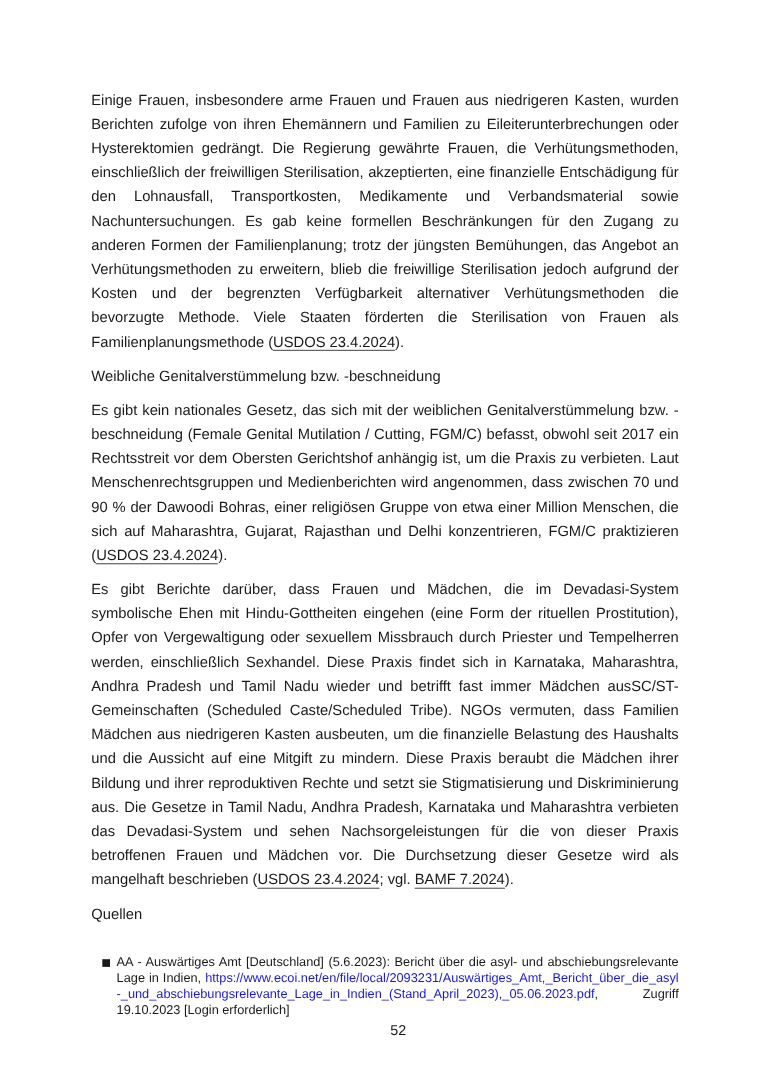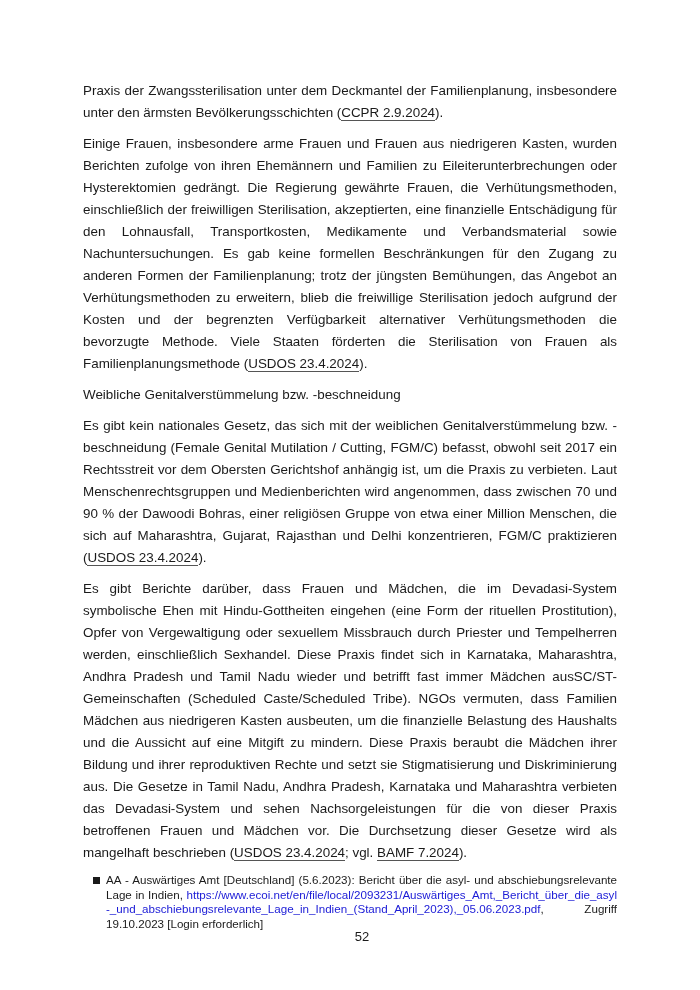--- a/index.html
+++ b/index.html
@@ -79,31 +79,31 @@
       text-align: center;
       font-size: 13px;
       color: #1a1a1a;
     }
   </style>
 </head>
 <body>
 
 <div class="page">
 
-  <p class="body"><span>Praxis der Zwangssterilisation unter dem Deckmantel der Familienplanung, insbesondere unter den ärmsten Bevölkerungsschichten (</span><a class="ref">CCPR 2.9.2024</a><span>).</span></p>
 
   <p class="body"><span>Einige Frauen, insbesondere arme Frauen und Frauen aus niedrigeren Kasten, wurden Be­richten zufolge von ihren Ehemännern und Familien zu Eileiterunterbrechungen oder Hyste­rektomien gedrängt. Die Regierung gewährte Frauen, die Verhütungsmethoden, einschließlich der freiwilligen Sterilisation, akzeptierten, eine finanzielle Entschädigung für den Lohnausfall, Transportkosten, Medikamente und Verbandsmaterial sowie Nachuntersuchungen. Es gab kei­ne formellen Beschränkungen für den Zugang zu anderen Formen der Familienplanung; trotz der jüngsten Bemühungen, das Angebot an Verhütungsmethoden zu erweitern, blieb die frei­willige Sterilisation jedoch aufgrund der Kosten und der begrenzten Verfügbarkeit alternativer Verhütungsmethoden die bevorzugte Methode. Viele Staaten förderten die Sterilisation von Frauen als Familienplanungsmethode (</span><a class="ref">USDOS 23.4.2024</a><span>).</span></p>
 
   <h3 class="sub">Weibliche Genitalverstümmelung bzw. -beschneidung</h3>
 
   <p class="body"><span>Es gibt kein nationales Gesetz, das sich mit der weiblichen Genitalverstümmelung bzw. -beschneidung (Female Genital Mutilation / Cutting, FGM/C) befasst, obwohl seit 2017 ein Rechtsstreit vor dem Obersten Gerichtshof anhängig ist, um die Praxis zu verbieten. Laut Menschenrechtsgruppen und Medienberichten wird angenommen, dass zwischen 70 und 90 % der Dawoodi Bohras, einer religiösen Gruppe von etwa einer Million Menschen, die sich auf Maharashtra, Gujarat, Rajasthan und Delhi konzentrieren, FGM/C praktizieren (</span><a class="ref">USDOS 23.4.2024</a><span>).</span></p>
 
 
   <p class="body"><span>Es gibt Berichte darüber, dass Frauen und Mädchen, die im Devadasi-System symbolische Ehen mit Hindu-Gottheiten eingehen (eine Form der rituellen Prostitution), Opfer von Vergewaltigung oder sexuellem Missbrauch durch Priester und Tempelherren werden, einschließlich Sexhandel. Diese Praxis findet sich in Karnataka, Maharashtra, Andhra Pradesh und Tamil Nadu wieder und betrifft fast immer Mädchen ausSC/ST-Gemeinschaften (Scheduled Caste/Scheduled Tribe). NGOs vermuten, dass Familien Mädchen aus niedrigeren Kasten ausbeuten, um die finanzielle Belastung des Haushalts und die Aussicht auf eine Mitgift zu mindern. Diese Praxis beraubt die Mädchen ihrer Bildung und ihrer reproduktiven Rechte und setzt sie Stigmatisierung und Diskriminierung aus. Die Gesetze in Tamil Nadu, Andhra Pradesh, Karnataka und Maharash­tra verbieten das Devadasi-System und sehen Nachsorgeleistungen für die von dieser Praxis betroffenen Frauen und Mädchen vor. Die Durchsetzung dieser Gesetze wird als mangelhaft beschrieben (</span><a class="ref">USDOS 23.4.2024</a><span>; vgl. </span><a class="ref">BAMF 7.2024</a><span>).</span></p>
 
+  <div class="sources-label">Quellen</div>
 
   <ul class="sources">
     <li>
       <span class="bullet"></span>
       <span>AA - Auswärtiges Amt [Deutschland] (5.6.2023): Bericht über die asyl- und abschiebungsrelevante Lage in Indien, </span><a>https://www.ecoi.net/en/file/local/2093231/Auswärtiges_Amt,_Bericht_über_die_asyl-_und_abschiebungsrelevante_Lage_in_Indien_(Stand_April_2023),_05.06.2023.pdf</a><span>, Zugriff 19.10.2023 [Login erforderlich]</span>
     </li>
 
   </ul>
 
 </div>

